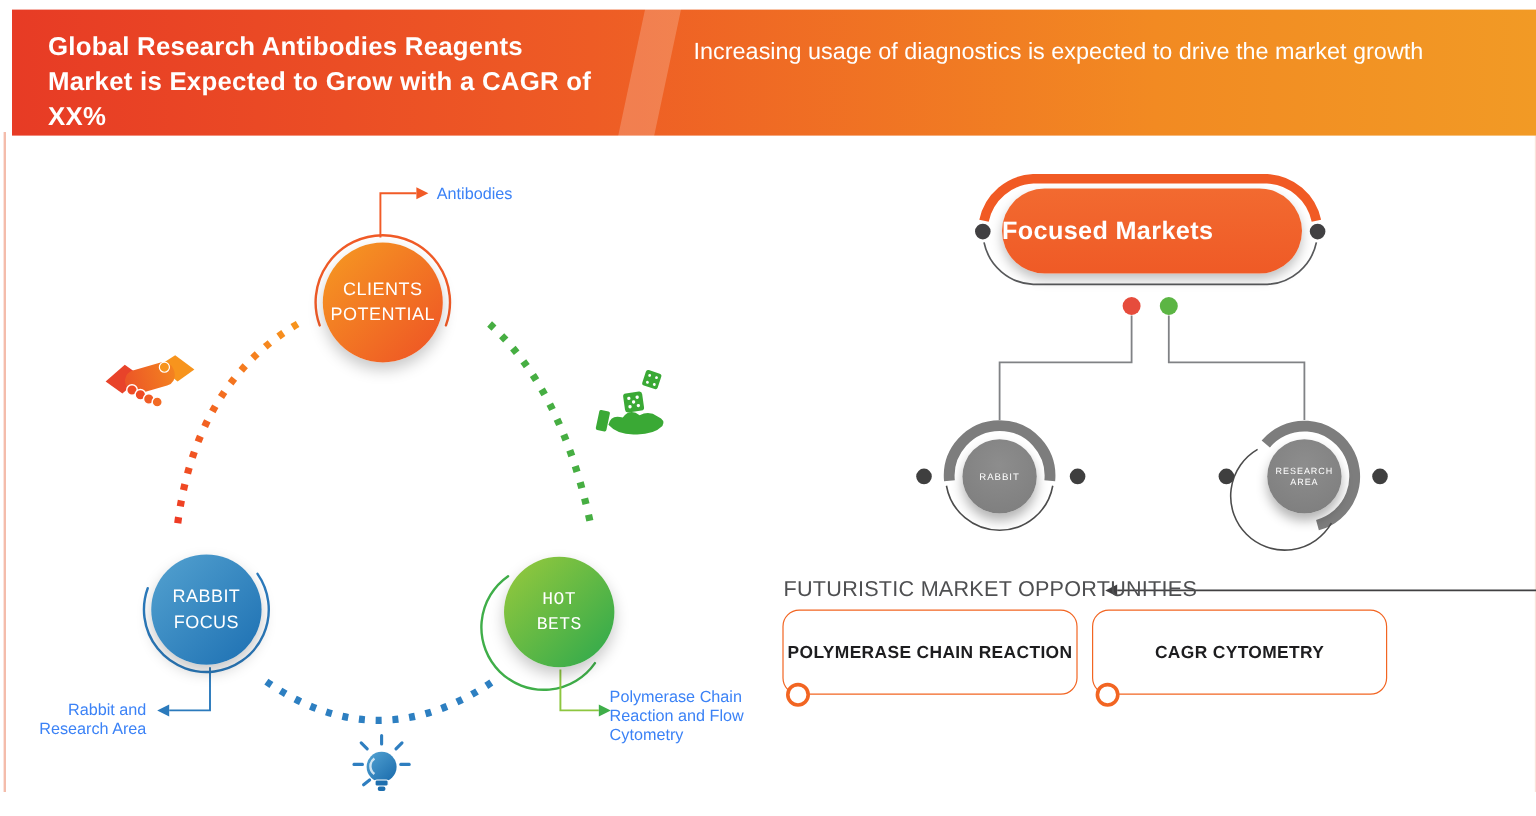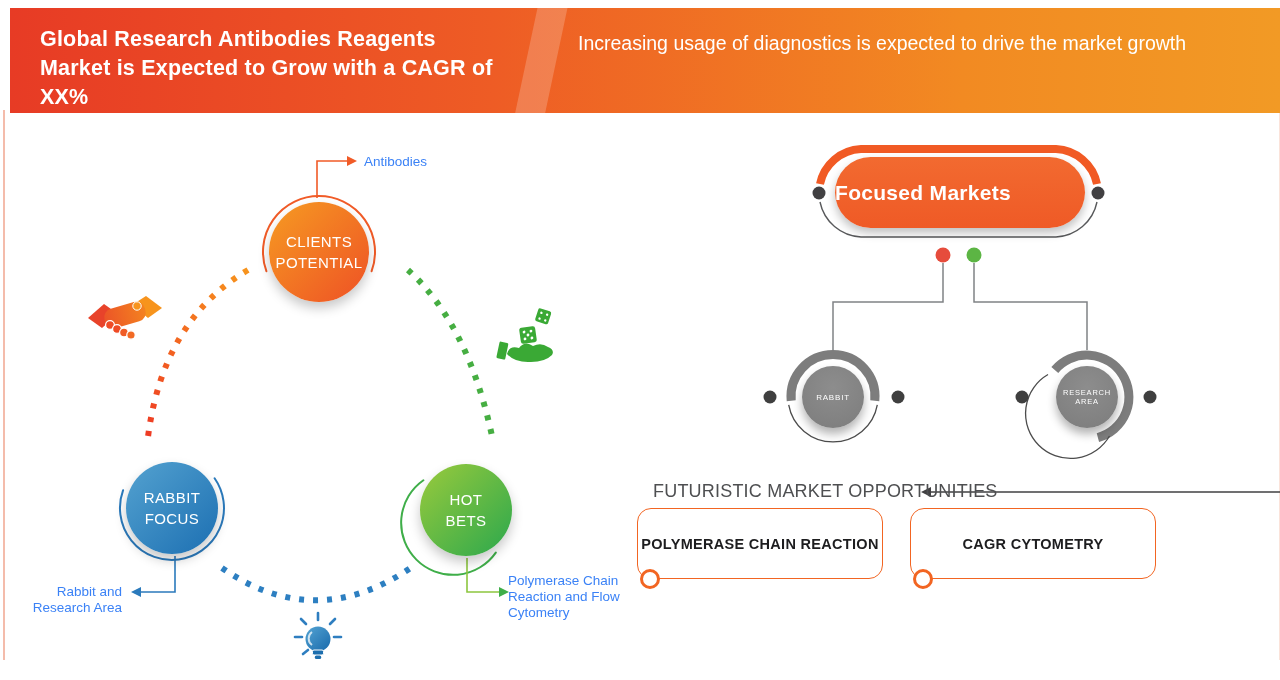--- a/index.html
+++ b/index.html
@@ -26,21 +26,21 @@
 
   
   .cycle-node{position:absolute;border-radius:50%;display:flex;align-items:center;justify-content:center;
               color:#fff;text-align:center;font-size:15px;line-height:1.4;letter-spacing:.4px;
               font-weight:500;box-shadow:0 6px 12px rgba(0,0,0,.22);}
   .node-clients{left:269px;top:202px;width:100px;height:100px;
                 background:linear-gradient(135deg,#f69b22 0%,#ee5125 100%);}
   .node-focus{left:126px;top:462px;width:92px;height:92px;
               background:linear-gradient(135deg,#54a2d0 0%,#1c6fb2 100%);}
   .node-hotbets{left:420px;top:464px;width:92px;height:92px;
-                background:linear-gradient(135deg,#9aca3c 0%,#2ba84d 100%);}
+                background:linear-gradient(135deg,#9aca3c 0%,#2ba84d 100%);font-family:Liberation Mono, monospace;}
   .callout{position:absolute;color:#3b82f6;font-size:13.5px;line-height:1.2;}
   .callout-antibodies{left:364px;top:154px;}
   .callout-rabbit{left:10px;top:584px;width:112px;text-align:right;}
   .callout-pcr{left:508px;top:573px;width:140px;text-align:left;}
 
   
   .pill{position:absolute;left:835px;top:157px;width:250px;height:71px;border-radius:36px;
         background:linear-gradient(180deg,#f26a30 0%,#ef5a26 100%);
         display:flex;align-items:center;justify-content:flex-start;color:#fff;
         font-size:21px;font-weight:bold;letter-spacing:.3px;
@@ -53,21 +53,21 @@
              letter-spacing:.8px;box-shadow:0 6px 10px rgba(0,0,0,.3);}
   .gray-node-rabbit{left:802px;top:366px;font-size:8px;}
   .gray-node-research{left:1056px;top:366px;font-size:7.5px;}
 
   
   .fmo-heading{position:absolute;left:653px;top:481px;color:#4e4f51;font-size:18px;letter-spacing:.2px;}
   .opp-box{position:absolute;top:508px;width:246px;height:71px;border:1.6px solid #f26522;
            border-radius:14px;background:#fff;display:flex;align-items:center;justify-content:center;
            box-sizing:border-box;}
   .opp-box .lbl{color:#1d1d1f;font-size:14.5px;font-weight:bold;letter-spacing:.3px;text-align:center;}
-  .opp-1{left:637px;}
+  .opp-1{left:652px;}
   .opp-2{left:910px;}
   .corner-ring{position:absolute;left:2px;bottom:-11px;width:14px;height:14px;border-radius:50%;
                background:#fff;border:3px solid #f26522;}
 </style>
 </head>
 <body>
 
 <div class="page">
 
   <div class="frame-left"></div>

